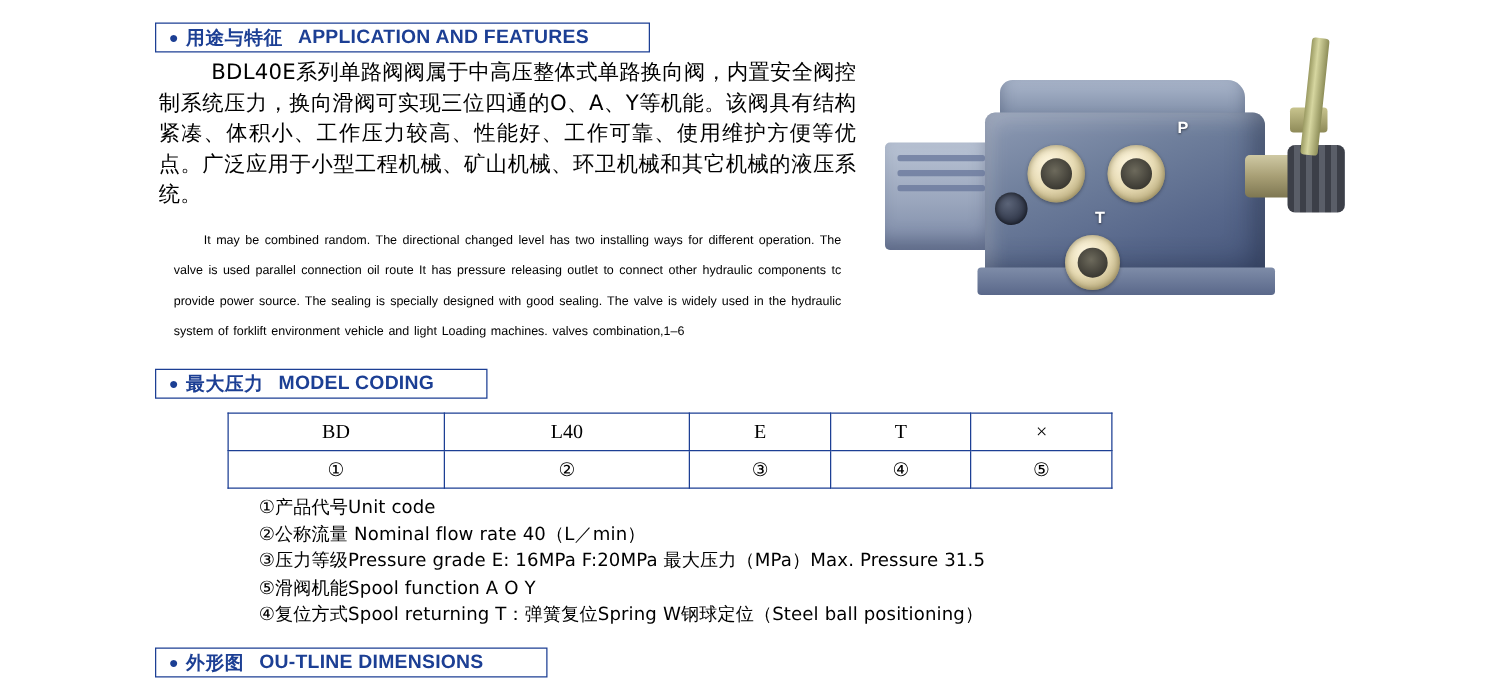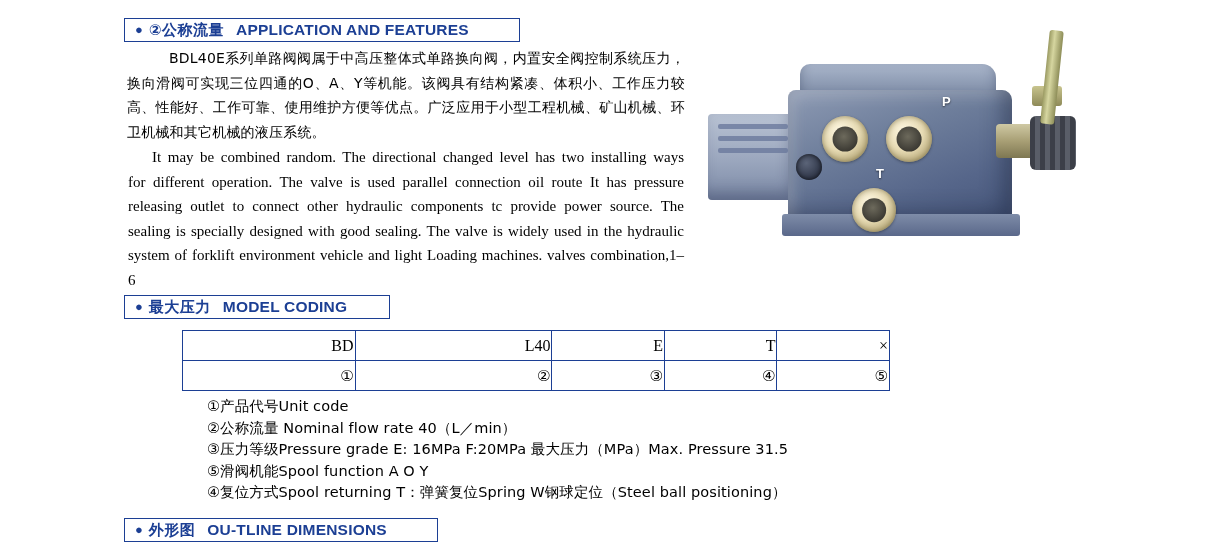--- a/index.html
+++ b/index.html
@@ -57,34 +57,34 @@
 
   
   #app-text {
     position: absolute;
     left: 127px;
     top: 46px;
     width: 558px;
   }
   .para-cn {
     font-family: "DejaVu Sans", sans-serif;
-    font-size: 14px;
+    font-size: 17px;
     line-height: 24.5px;
     text-align: justify;
     text-indent: 42px;
     margin: 0;
     letter-spacing: 0.2px;
   }
   .para-en {
-    font-family: Liberation Serif, serif;
-    font-size: 15px;
+    font-family: Liberation Sans, sans-serif;
+    font-size: 10px;
     line-height: 24.5px;
     text-align: justify;
     text-indent: 24px;
-    margin: 1px;
+    margin: 12px;
     word-spacing: 1px;
   }
 
   
   #photo {
     position: absolute;
     left: 700px;
     top: 28px;
     width: 392px;
     height: 235px;
@@ -216,21 +216,21 @@
   #model-table {
     position: absolute;
     left: 182px;
     top: 330px;
     width: 708px;
     border-collapse: collapse;
   }
   #model-table td {
     border: 1px solid #1c3f94;
     height: 27px;
-    text-align: right;
+    text-align: center;
     font-family: "Liberation Serif", serif;
     font-size: 16px;
     vertical-align: middle;
   }
   #model-table td.sym {
     font-family: "DejaVu Sans", sans-serif;
     font-size: 15px;
   }
 
   
@@ -247,21 +247,21 @@
     white-space: nowrap;
     letter-spacing: 0.1px;
     margin-left: 25px;
   }
 </style>
 </head>
 <body>
 
 <div class="section-head" id="head-application">
   <span class="bullet">●</span>
-  <span class="cn">②公称流量</span>
+  <span class="cn">用途与特征</span>
   <span class="en">APPLICATION AND FEATURES</span>
 </div>
 
 <div id="app-text">
   <p class="para-cn">BDL40E系列单路阀阀属于中高压整体式单路换向阀，内置安全阀控制系统压力，换向滑阀可实现三位四通的O、A、Y等机能。该阀具有结构紧凑、体积小、工作压力较高、性能好、工作可靠、使用维护方便等优点。广泛应用于小型工程机械、矿山机械、环卫机械和其它机械的液压系统。</p>
   <p class="para-en">It may be combined random. The directional changed level has two installing ways for different operation. The valve is used parallel connection oil route It has pressure releasing outlet to connect other hydraulic components tc provide power source. The sealing is specially designed with good sealing. The valve is widely used in the hydraulic system of forklift environment vehicle and light Loading machines. valves  combination,1–6</p>
 </div>
 
 <div id="photo">
   <div class="valve-left">

